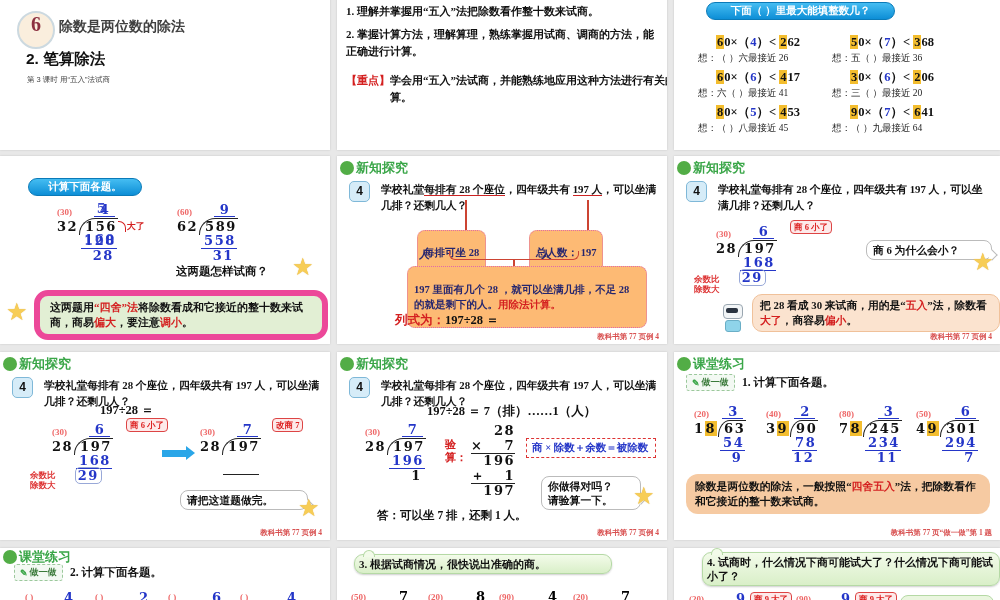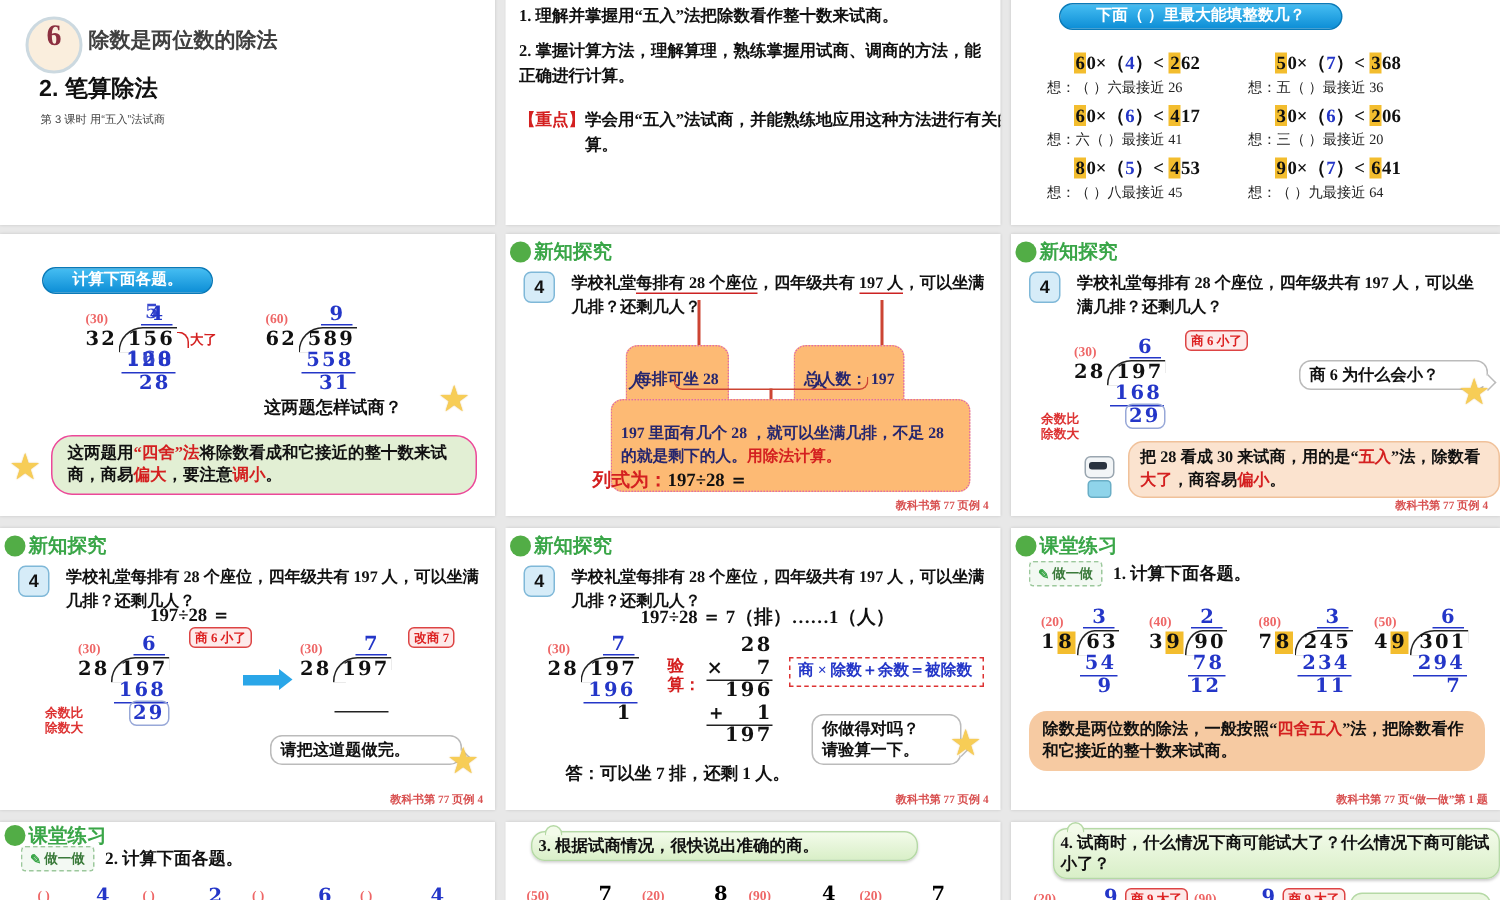--- a/index.html
+++ b/index.html
@@ -29,33 +29,33 @@
   .ld{position:absolute;width:max-content;font-family:"DejaVu Serif",serif;font-weight:bold;font-size:13px;color:#111;text-align:right;}
   .trow{display:flex;justify-content:space-between;align-items:flex-end;height:13px;margin-bottom:2px;}
   .hint{font-size:9px;color:#e66;font-family:"Liberation Serif",serif;margin-right:6px;font-weight:bold;}
   .q{line-height:11px;padding:0 6px 1px;border-bottom:1.6px solid #2436c8;margin-right:3px;}
   .mrow{line-height:15px;white-space:nowrap;}
   .dvs{letter-spacing:1.5px;}
   .dvd{border-top:1.6px solid #222;border-left:1.6px solid #222;border-top-left-radius:42% 95%;padding:0 1px 1px 5px;margin-left:1px;letter-spacing:1.5px;}
   .prow,.rrow{line-height:14px;}
   .ps{display:inline-block;border-bottom:1.6px solid #2436c8;padding:0 1px 0 3px;margin-right:1px;letter-spacing:1.5px;}
   .rs{margin-right:4px;letter-spacing:1.5px;}
-  .boxed{border:1.2px solid #98a8d8;border-radius:5px;padding:0 2px;margin-right:0;}
+  .boxed{border:1.2px solid #98a8d8;border-radius:5px;padding:0 2px;margin-right:11px;}
   .ovl{position:relative;}
   .ovl .old{position:absolute;left:3px;top:-1px;font-style:normal;opacity:.9;}
   .djnote{position:absolute;left:100%;top:16px;display:flex;align-items:center;color:#d42020;font:bold 9px "Liberation Serif",serif;white-space:nowrap;}
   .curve{width:7px;height:10px;border-right:1.5px solid #d42020;border-top:1.5px solid #d42020;border-radius:0 7px 0 0;margin-right:1px;}
   .tag{position:absolute;background:#fdeaea;border:1px solid #d44;color:#d22;border-radius:4px;font-size:8.5px;font-weight:bold;padding:0 3px;line-height:12px;white-space:nowrap;font-family:"Liberation Serif",serif;}
   .note{position:absolute;color:#d33;font:bold 8.5px "Liberation Serif",serif;line-height:10px;}
 
   
   .bub{position:absolute;background:#fff;border:1.5px solid #bbb;border-radius:8px;font-family:"Liberation Serif",serif;font-weight:bold;font-size:10.8px;color:#111;padding:2px 6px;line-height:14px;}
   .bub::after{content:"";position:absolute;width:7px;height:7px;background:#fff;border-right:1.5px solid #bbb;border-bottom:1.5px solid #bbb;transform:rotate(-45deg);right:-5px;top:55%;}
   .star{position:absolute;font-size:24px;color:#f7cd56;text-shadow:0 0 1px #daa83c;line-height:24px;}
-  .greenbub{position:absolute;background:#e2efd4;border:1px solid #ec4899;border-radius:14px;font-family:"Liberation Serif",serif;font-weight:bold;font-size:11px;color:#111;padding:4px 10px;line-height:15px;}
+  .greenbub{position:absolute;background:#e2efd4;border:6px solid #ec4899;border-radius:14px;font-family:"Liberation Serif",serif;font-weight:bold;font-size:11px;color:#111;padding:4px 10px;line-height:15px;}
   .robobub{position:absolute;background:#fbe3cf;border:1px solid #f0c19a;border-radius:10px;font-family:"Liberation Serif",serif;font-weight:bold;font-size:10.8px;color:#111;padding:3px 7px;line-height:15px;}
   .peach{position:absolute;background:#f6caa2;border-radius:12px;font-family:"Liberation Serif",serif;font-weight:bold;font-size:10.8px;color:#111;padding:5px 9px;line-height:15px;}
   .banner{position:absolute;background:linear-gradient(#f3fbea,#d9efc8);border:1px solid #b5d9a5;border-radius:9px;box-shadow:0 1px 2px rgba(0,0,0,.2);font-family:"Liberation Serif",serif;font-weight:bold;font-size:11px;color:#111;line-height:14px;padding:2px 4px;}
   .banner::before{content:"";position:absolute;left:8px;top:-5px;width:10px;height:6px;background:#f3fbea;border-radius:6px 6px 0 0;border:1px solid #b5d9a5;border-bottom:none;}
 
   
   .badge{position:absolute;background:#f3f9f3;border:1px dashed #9cc89c;border-radius:3px;color:#3a7a3a;font-size:9px;font-weight:bold;padding:1px 5px;display:flex;gap:2px;align-items:center;font-family:"Liberation Serif",serif;}
   .pencil{color:#3aa648;font-size:9px;}
 
   

